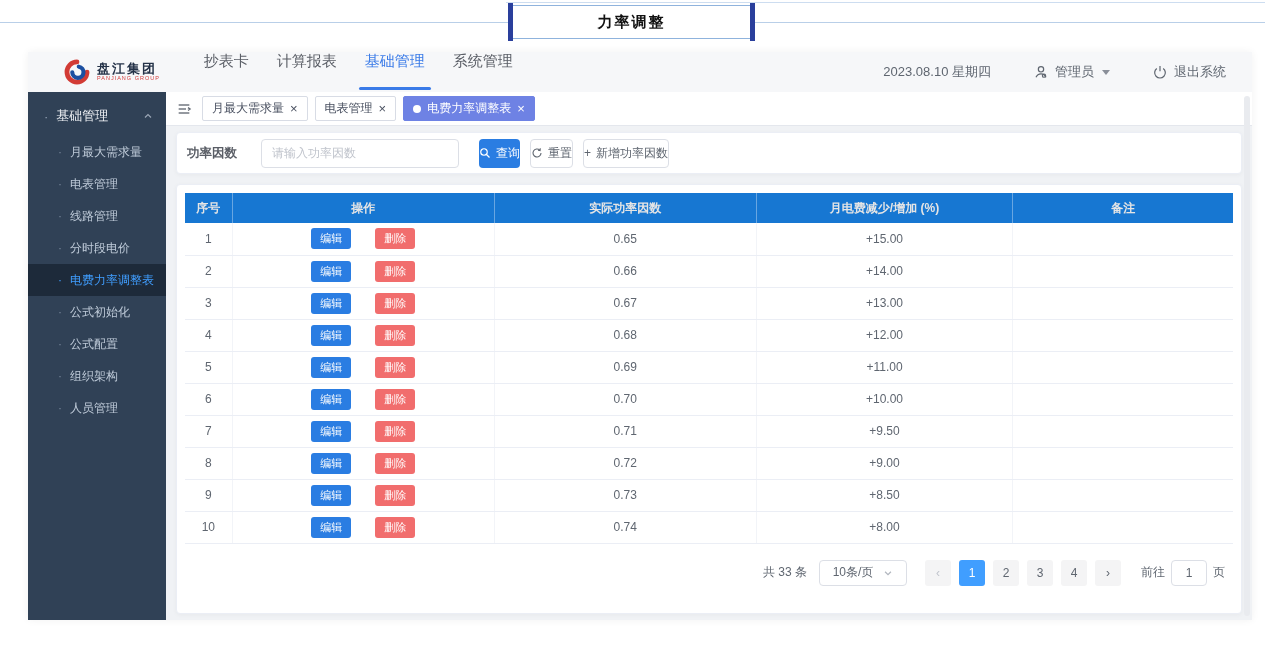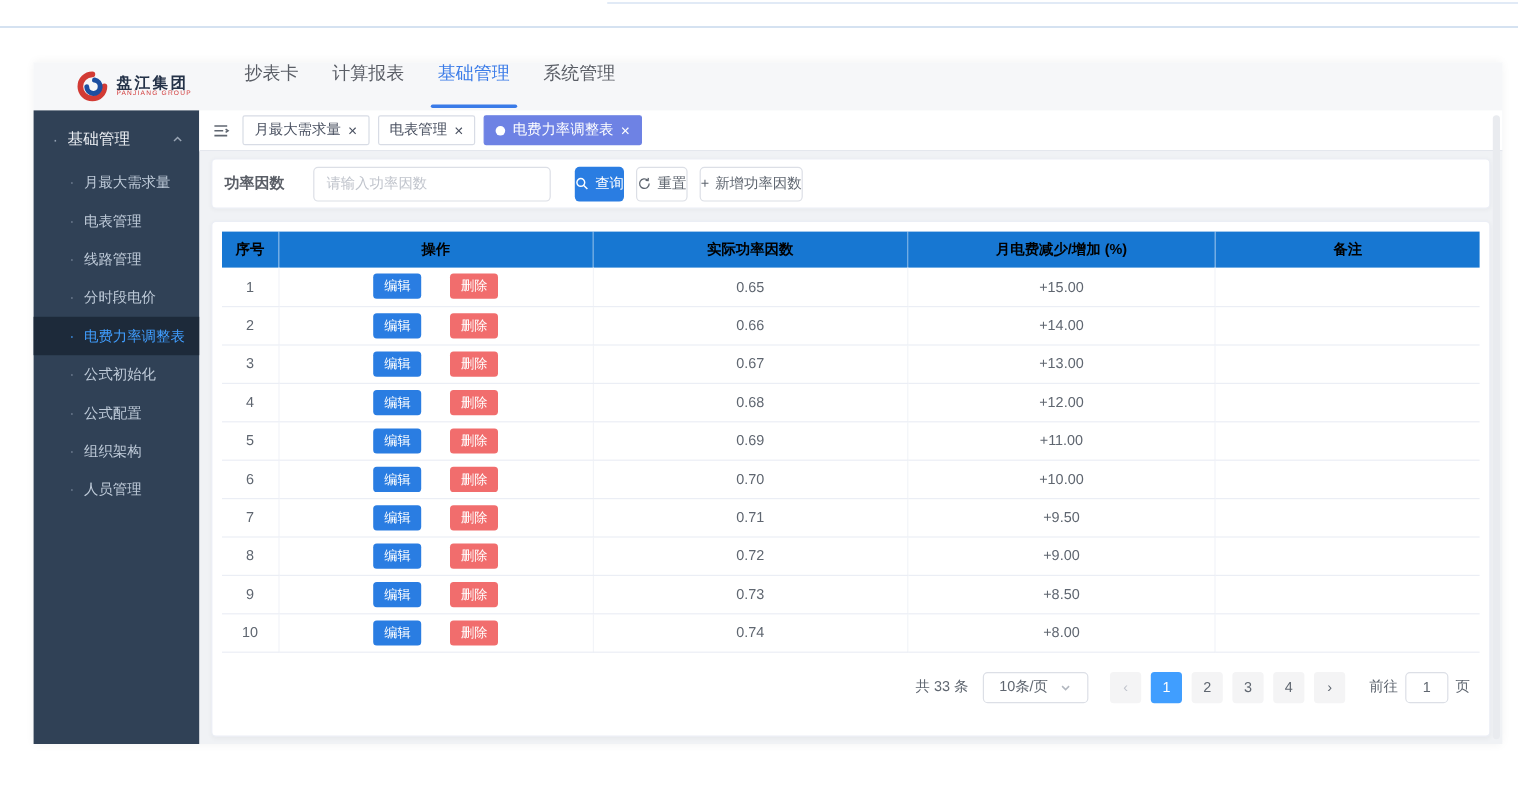--- a/index.html
+++ b/index.html
@@ -75,21 +75,21 @@
   .btn { height:29px; border:none; border-radius:4px; font-size:12px; padding:0 0;
     display:inline-flex; align-items:center; gap:5px; cursor:pointer; font-family:inherit; }
   .btn svg { width:12px; height:12px; }
   .btn-primary { background:#2a7de2; color:#fff; margin-left:20px; }
   .btn-plain { background:#fff; border:1px solid #dcdfe6; color:#5f6670; margin-left:10px; }
 
   .table-card { margin:10px 10px 0; height:430px; padding:8px 8px 0; display:flex; flex-direction:column; }
   table { width:100%; border-collapse:collapse; table-layout:fixed; }
   col.c-no { width:4.5%; } col.c-op { width:25%; } col.c-factor { width:25%; }
   col.c-change { width:24.5%; } col.c-remark { width:21%; }
-  thead th { background:#1777d2; color:#000000; font-size:12px; font-weight:bold; height:30px;
+  thead th { background:#1777d2; color:#e5e5e5; font-size:12px; font-weight:bold; height:30px;
     text-align:center; border-right:1px solid rgba(255,255,255,.35); }
   thead th:last-child { border-right:none; }
   tbody td { height:32px; text-align:center; font-size:12px; color:#5f6670;
     border-bottom:1px solid #ebeef5; border-right:1px solid #f2f4f8; }
   tbody td:last-child { border-right:none; }
   .op-cell { display:flex; align-items:center; justify-content:center; gap:24px; }
   .btn-mini { height:21px; padding:0 9px; border:none; border-radius:3px; font-size:11px;
     color:#fff; cursor:pointer; font-family:inherit; }
   .btn-edit { background:#2a7de2; }
   .btn-del { background:#f16d6d; }
@@ -111,20 +111,25 @@
   .scrollbar { position:absolute; right:2px; top:4px; bottom:4px; width:6px;
     background:#e9ebef; border-radius:3px; }
 </style>
 </head>
 <body>
 
 <div class="page">
 
   <div class="anno-midline"></div>
   <div class="anno-topline"></div>
+  <div class="anno-box">
+    <div class="anno-bar"></div>
+    <div class="anno-title">力率调整</div>
+    <div class="anno-bar"></div>
+  </div>
 
   <div class="app">
 
     <div class="hdr">
       <div class="logo">
         <svg viewBox="0 0 44 44">
           <path d="M22 5 A17 17 0 1 0 39 22" fill="none" stroke="#d23b35" stroke-width="8" stroke-linecap="round"></path>
           <path d="M25 13 a9.5 9.5 0 1 1 -11 9.5" fill="none" stroke="#1c4fa1" stroke-width="7" stroke-linecap="round"></path>
         </svg>
         <div>
@@ -137,20 +142,39 @@
           <span>抄表卡</span>
         </div>
         <div class="nav-item">
           <span>计算报表</span>
         </div>
         <div class="nav-item active">
           <span>基础管理</span>
         </div>
         <div class="nav-item">
           <span>系统管理</span>
+        </div>
+      </div>
+      <div class="hdr-right">
+        <span>2023.08.10 星期四</span>
+        <div class="hdr-chip">
+          <svg viewBox="0 0 24 24" fill="none" stroke-width="1.8">
+            <circle cx="12" cy="8" r="4"></circle>
+              <path d="M4.5 20c1.5-3.6 4.4-5.2 7.5-5.2s6 1.6 7.5 5.2"></path>
+            <circle cx="16.5" cy="17.5" r="2.4"></circle>
+          </svg>
+          <span>管理员</span>
+          <span class="caret-down"></span>
+        </div>
+        <div class="hdr-chip">
+          <svg viewBox="0 0 24 24" fill="none" stroke-width="1.8">
+            <path d="M12 3v8"></path>
+              <path d="M7.2 6.6a8 8 0 1 0 9.6 0"></path>
+          </svg>
+          <span>退出系统</span>
         </div>
       </div>
     </div>
 
     <div class="body">
 
       <div class="sidebar">
         <div class="side-group">
           <span class="bullet">·</span>
           <span class="grp-label">基础管理</span>

